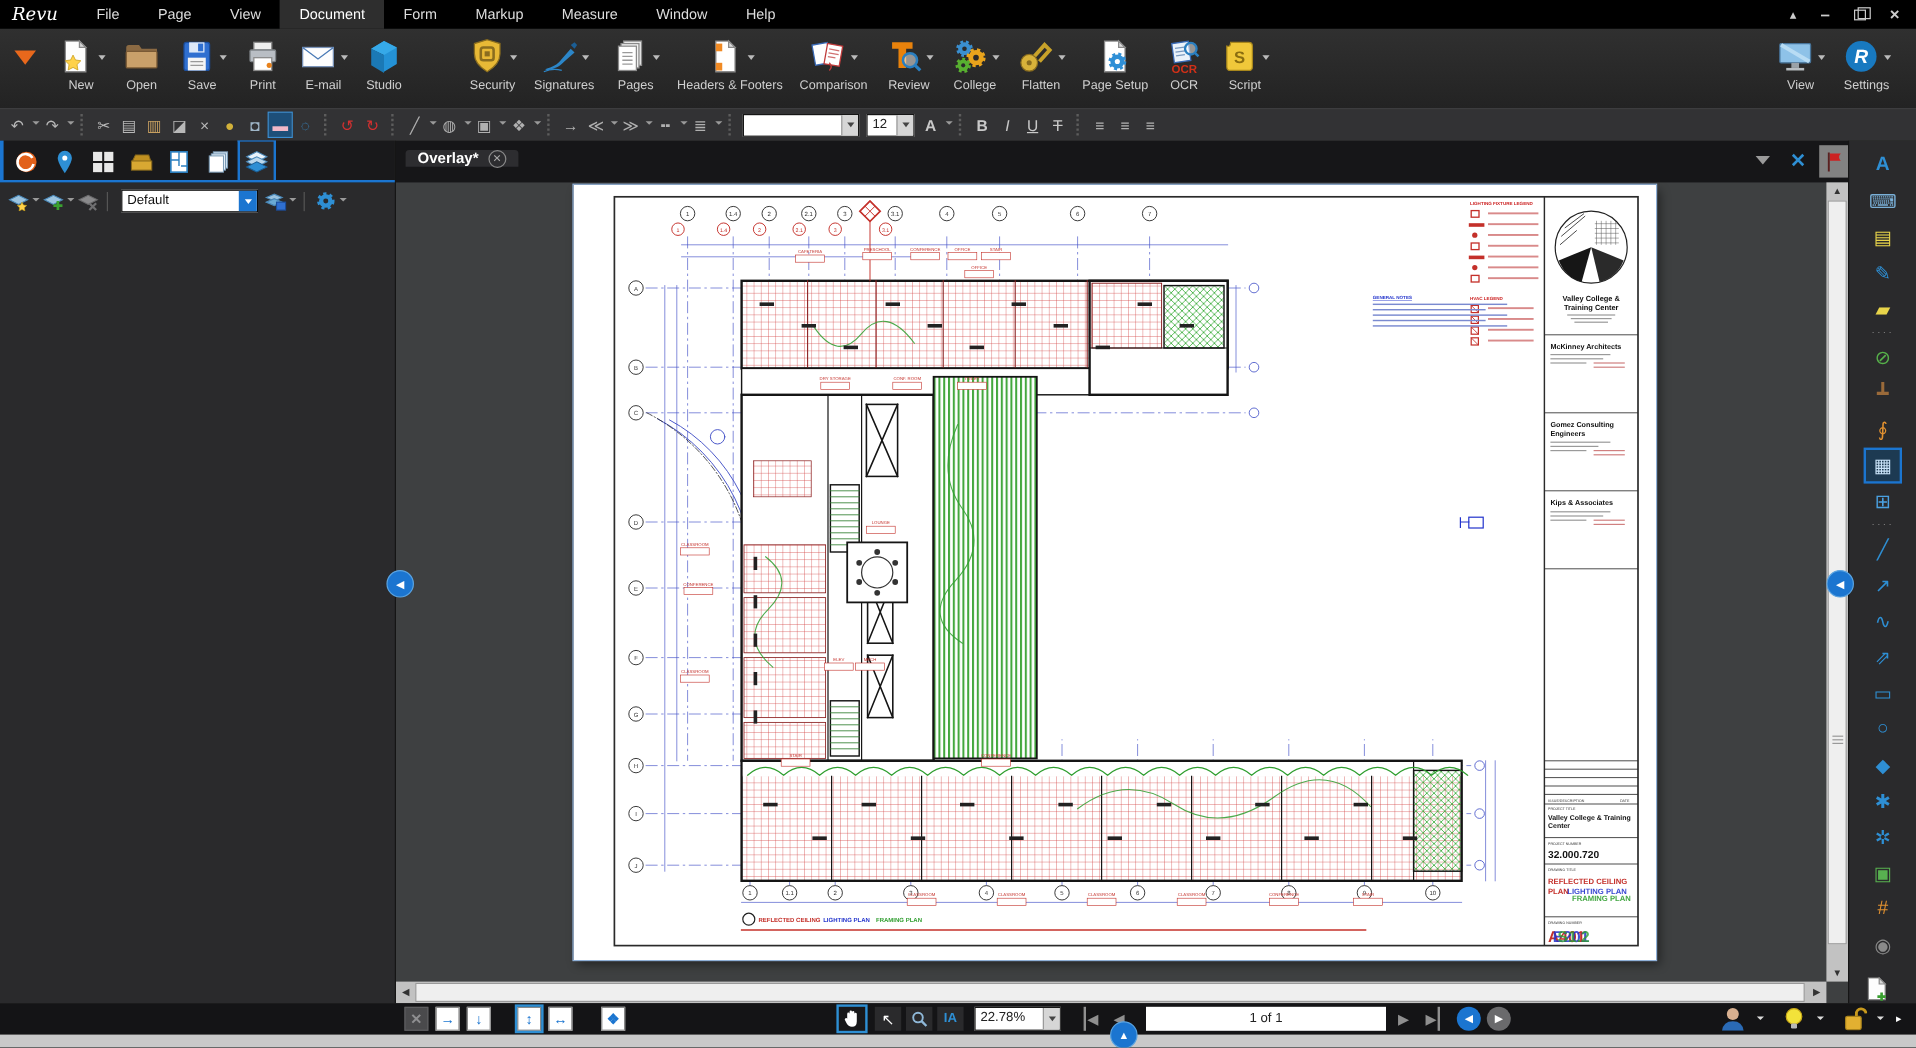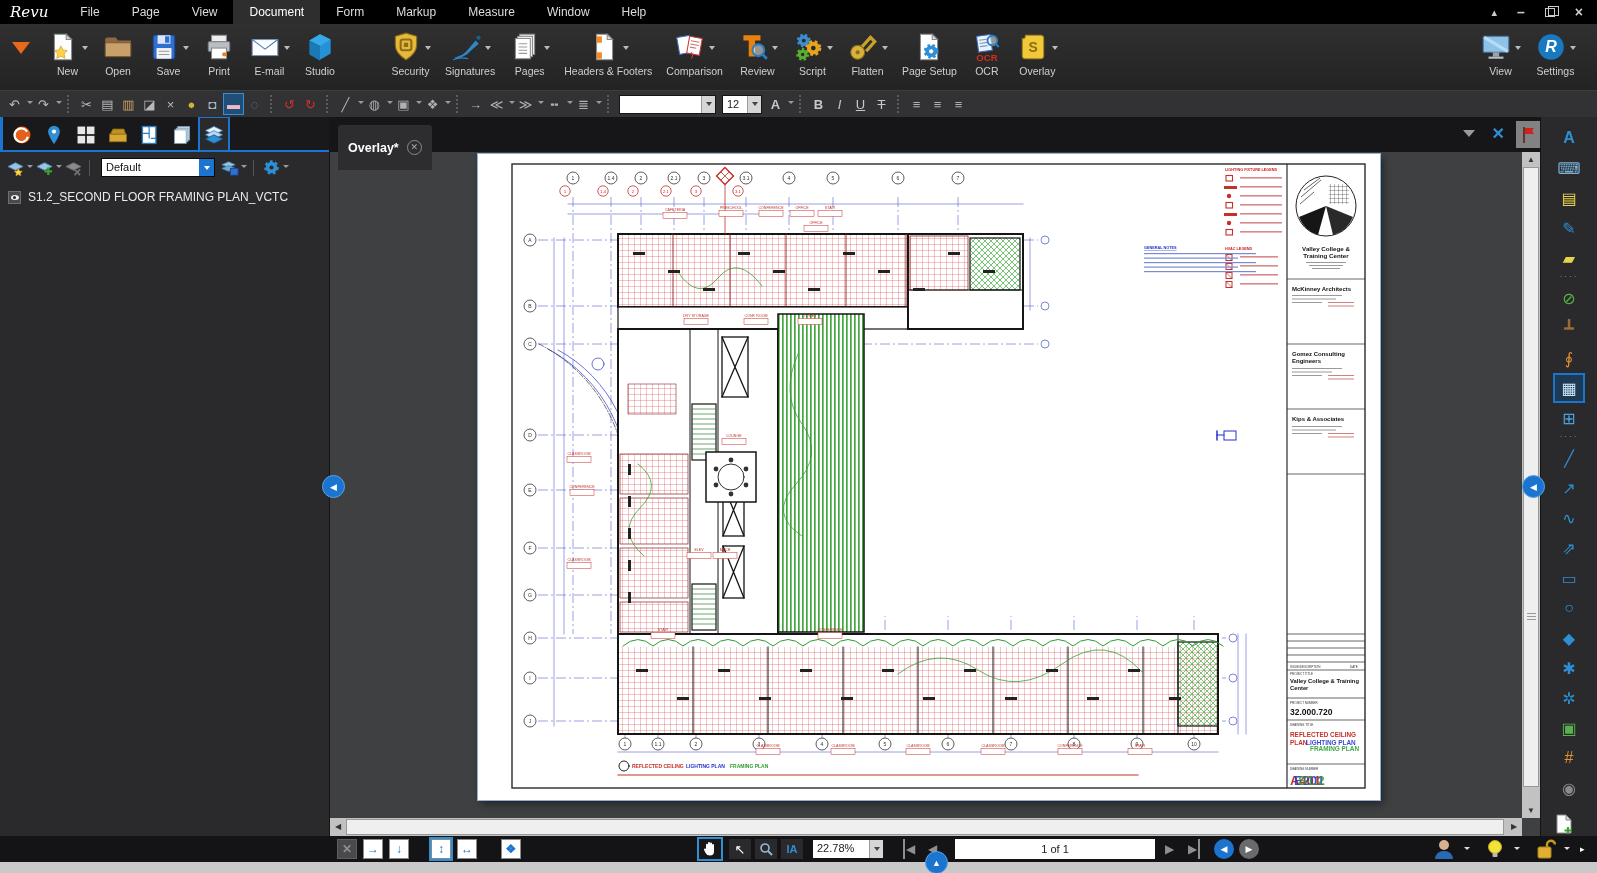--- a/index.html
+++ b/index.html
@@ -47,21 +47,21 @@
 .lc-select .val{flex:1;font-size:11px;color:#111;padding:2px 4px 0}
 .lc-select .btn{width:15px;background:#1b75d0;display:flex;align-items:center;justify-content:center}
 .lc-select .btn i{width:0;height:0;border:3px solid transparent;border-top:4px solid #fff;margin-top:3px}
 #layer-list{padding:8px 0 0 8px}
 .layer-row{display:flex;align-items:center;gap:7px;height:18px;color:#eaeaea;font-size:12px;white-space:nowrap}
 .eye{width:13px;height:13px;background:#4a4a4c;border:1px solid #6e6e70;display:flex;align-items:center;justify-content:center}
 .eye i{width:8px;height:5px;background:#f0f0f0;border-radius:50%;position:relative;display:block}
 .eye i:after{content:"";position:absolute;left:2.5px;top:1px;width:3px;height:3px;background:#222;border-radius:50%}
 
 #tabbar{position:absolute;left:330px;top:117px;width:1267px;height:35px;background:#161618;z-index:19}
-.doc-tab{position:absolute;left:8px;top:8px;height:45px;background:#2d2d30;display:flex;align-items:center;gap:8px;padding:0 10px;border-radius:3px 3px 0 0}
+.doc-tab{position:absolute;left:8px;top:8px;height:14px;background:#2d2d30;display:flex;align-items:center;gap:8px;padding:0 10px;border-radius:3px 3px 0 0}
 .doc-tab .t{color:#fff;font-weight:bold;font-size:12.5px}
 .tab-close{width:15px;height:15px;border-radius:50%;border:1px solid #8a8a8a;color:#aaa;font-size:9px;line-height:13px;text-align:center}
 .tabbar-caret{position:absolute;right:122px;top:13px;width:0;height:0;border:6px solid transparent;border-top:7px solid #9a9a9a}
 .tabbar-x{position:absolute;right:92px;top:7px;color:#2e8fd4;font-weight:bold;font-size:16px}
 .flag-box{position:absolute;right:55px;top:4px;width:26px;height:27px;background:#828282;display:flex;align-items:center;justify-content:center}
 
 #canvas{position:absolute;left:330px;top:152px;width:1192px;height:666px;background:#3e4041;z-index:10}
 #page{position:absolute;left:148px;top:2px;width:902px;height:646px;background:#fff;outline:1px solid #8fb0d8;box-shadow:3px 4px 8px rgba(0,0,0,.45)}
 
 #vscroll{position:absolute;left:1522px;top:152px;width:18px;height:666px;background:#c2c2c2;z-index:21}
@@ -263,21 +263,21 @@
         <svg viewBox="0 0 30 30">
           <circle cx="11" cy="9" r="5" fill="#3a8fd0" stroke="#3a8fd0" stroke-width="3" stroke-dasharray="2 2"></circle>
           <circle cx="11" cy="9" r="1.8" fill="#2a2a2a"></circle>
           <circle cx="20" cy="16" r="6" fill="#e8a31c" stroke="#e8a31c" stroke-width="3" stroke-dasharray="2.4 2.4"></circle>
           <circle cx="20" cy="16" r="2.2" fill="#2a2a2a"></circle>
           <circle cx="10" cy="22" r="4.5" fill="#58b030" stroke="#58b030" stroke-width="3" stroke-dasharray="2 2"></circle>
           <circle cx="10" cy="22" r="1.6" fill="#2a2a2a"></circle>
         </svg>
         <span class="tb-caret"></span>
       </div>
-    <span>Script</span>
+    <span>College</span>
   </div>
   <div class="tb-btn">
     <div class="tb-ic-row">
         <svg viewBox="0 0 30 30">
           <path d="M13 16l9-10 4 4-8 9" fill="none" stroke="#c8a22a" stroke-width="3"></path>
           <circle cx="10" cy="20" r="6.5" fill="#d8b23a" stroke="#8a6d1f"></circle>
           <circle cx="10" cy="20" r="2" fill="#8a6d1f"></circle>
         </svg>
         <span class="tb-caret"></span>
       </div>
@@ -309,21 +309,21 @@
     <span>OCR</span>
   </div>
   <div class="tb-btn">
     <div class="tb-ic-row">
         <svg viewBox="0 0 30 30">
           <path d="M8 4h14q3 0 3 3v16q0 3-3 3H8q-3 0-3-3V7q3 1 3-3z" fill="#f0c83a" stroke="#a8871c"></path>
           <text x="15" y="20" text-anchor="middle" font-size="13" font-weight="bold" fill="#8a6d10">S</text>
         </svg>
         <span class="tb-caret"></span>
       </div>
-    <span>Overlay</span>
+    <span>Script</span>
   </div>
 
   <div class="tb-right">
     <div class="tb-btn">
       <div class="tb-ic-row">
           <svg viewBox="0 0 30 30">
             <rect x="3" y="5" width="24" height="15" rx="1" fill="#8ec2e8" stroke="#47749a"></rect>
             <path d="M4 6l22 13" stroke="#b8dcf4" stroke-width="3"></path>
             <rect x="12" y="20" width="6" height="4" fill="#9aa2a8"></rect>
             <rect x="8" y="24" width="14" height="2" fill="#b8bec2"></rect>
@@ -503,26 +503,20 @@
     <span class="lc-ic">
         <svg viewBox="0 0 20 18">
           <circle cx="10" cy="9" r="6" fill="#2e8fd4" stroke="#2e8fd4" stroke-width="3.4" stroke-dasharray="2.6 2.6"></circle>
           <circle cx="10" cy="9" r="2.2" fill="#2a2a2c"></circle>
         </svg>
         <i class="fb-caret"></i>
       </span>
   </div>
 
   <div id="layer-list">
-      <div class="layer-row">
-        <span class="eye">
-          <i></i>
-        </span>
-        <span>S1.2_SECOND FLOOR FRAMING PLAN_VCTC</span>
-      </div>
     </div>
 </div>
 
 <div id="tabbar">
   <div class="doc-tab">
     <span class="t">Overlay*</span>
     <span class="tab-close">✕</span>
   </div>
   <span class="tabbar-caret"></span>
   <span class="tabbar-x">✕</span>

